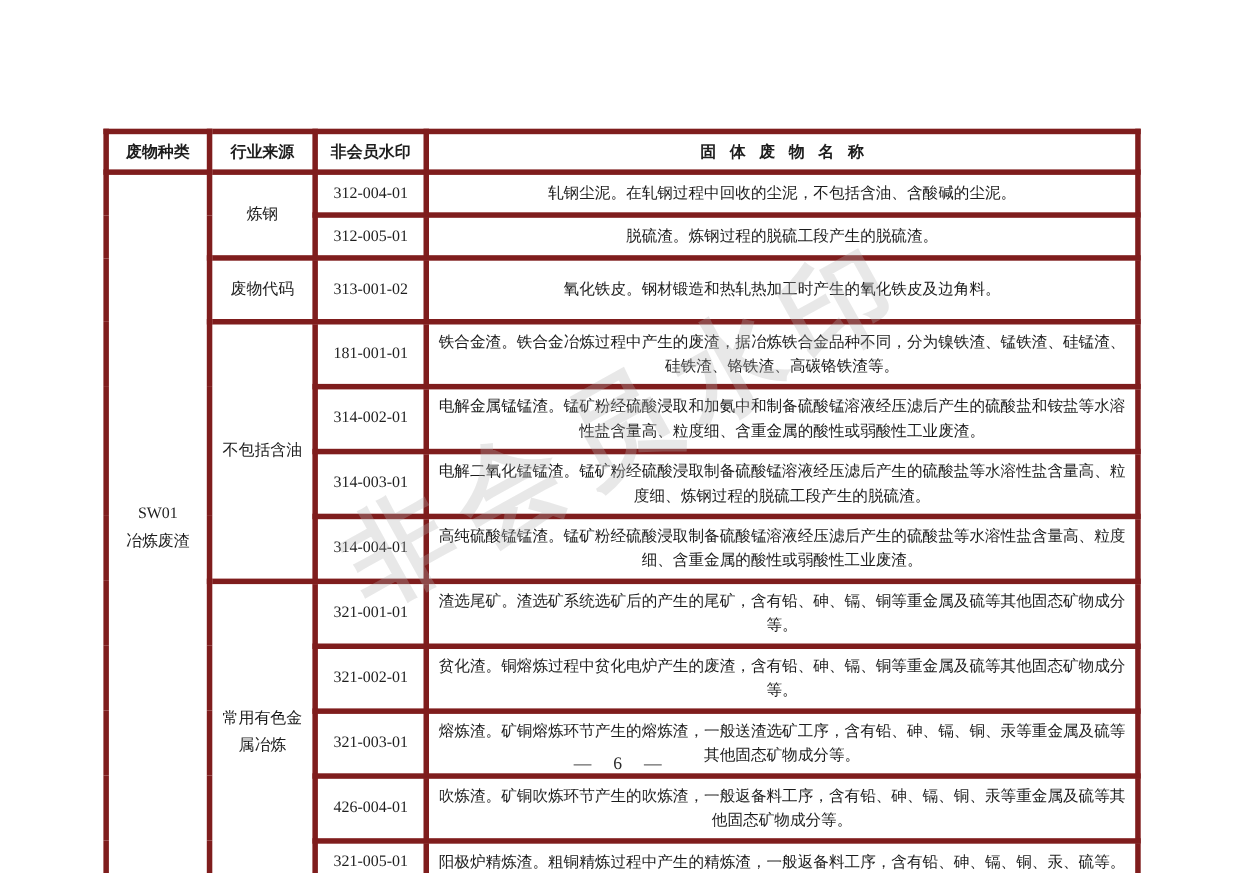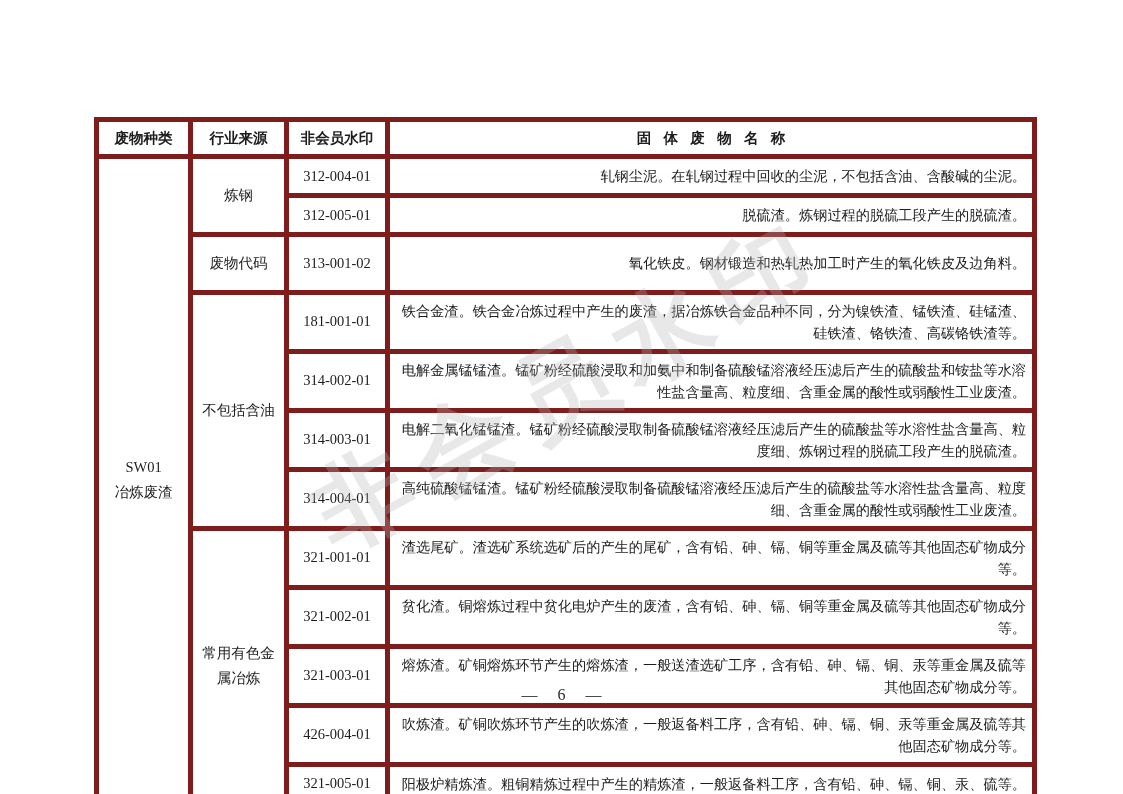--- a/index.html
+++ b/index.html
@@ -67,21 +67,21 @@
   td.code {
     text-align: center;
     font-size: 14.5px;
     white-space: nowrap;
     padding: 4px 4px;
   }
   td.desc {
     font-size: 14.2px;
     line-height: 1.55;
     padding: 5px 6px;
-    text-align: right;
+    text-align: center;
     margin-top: 12px;
   }
   tr.single td.desc { height: 24px; }
   .page-number {
     position: absolute;
     left: 0;
     right: 0;
     top: 686px;
     text-align: center;
     font-size: 16px;

